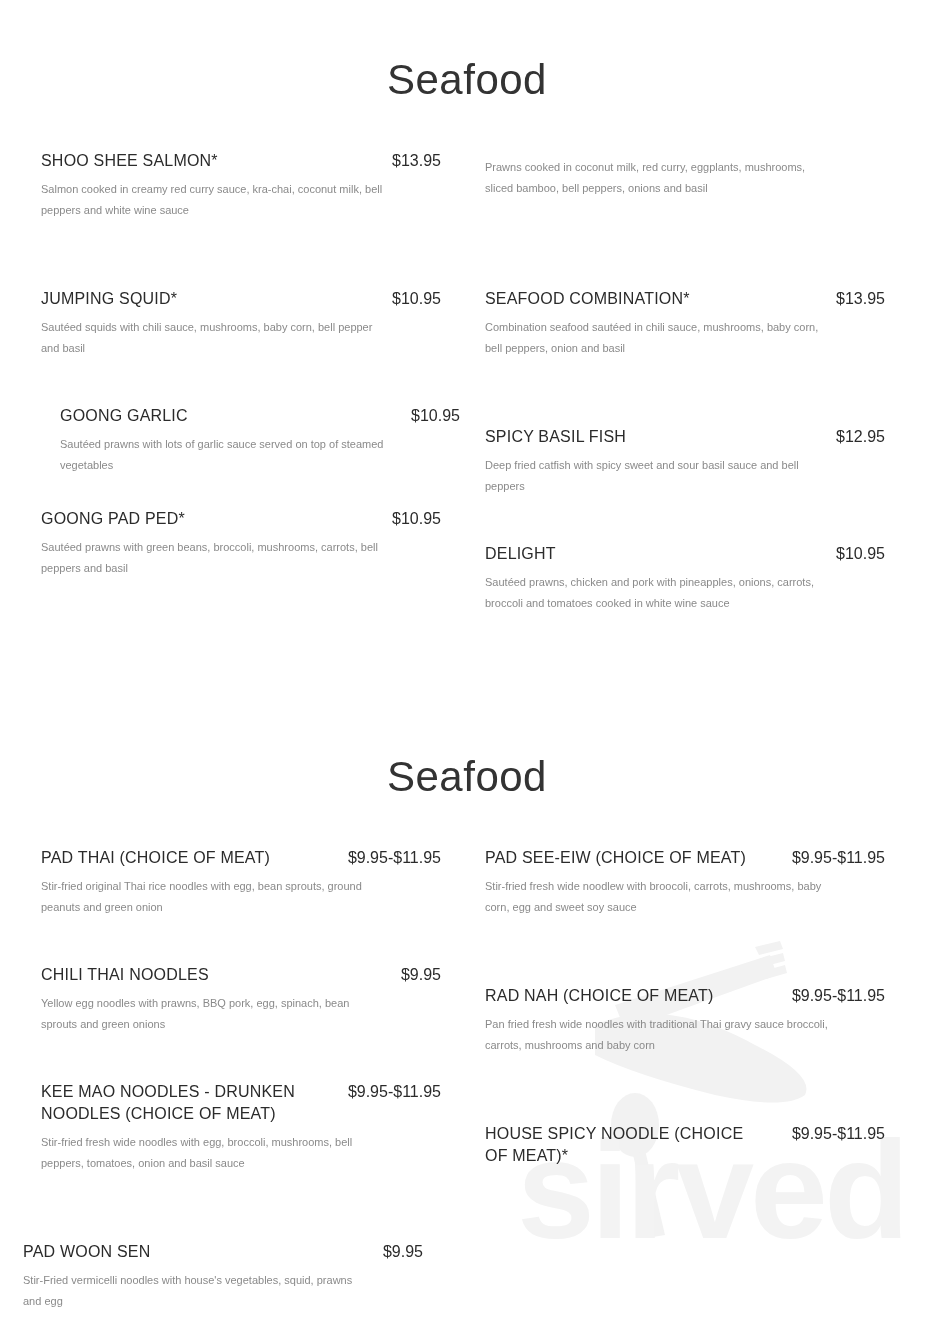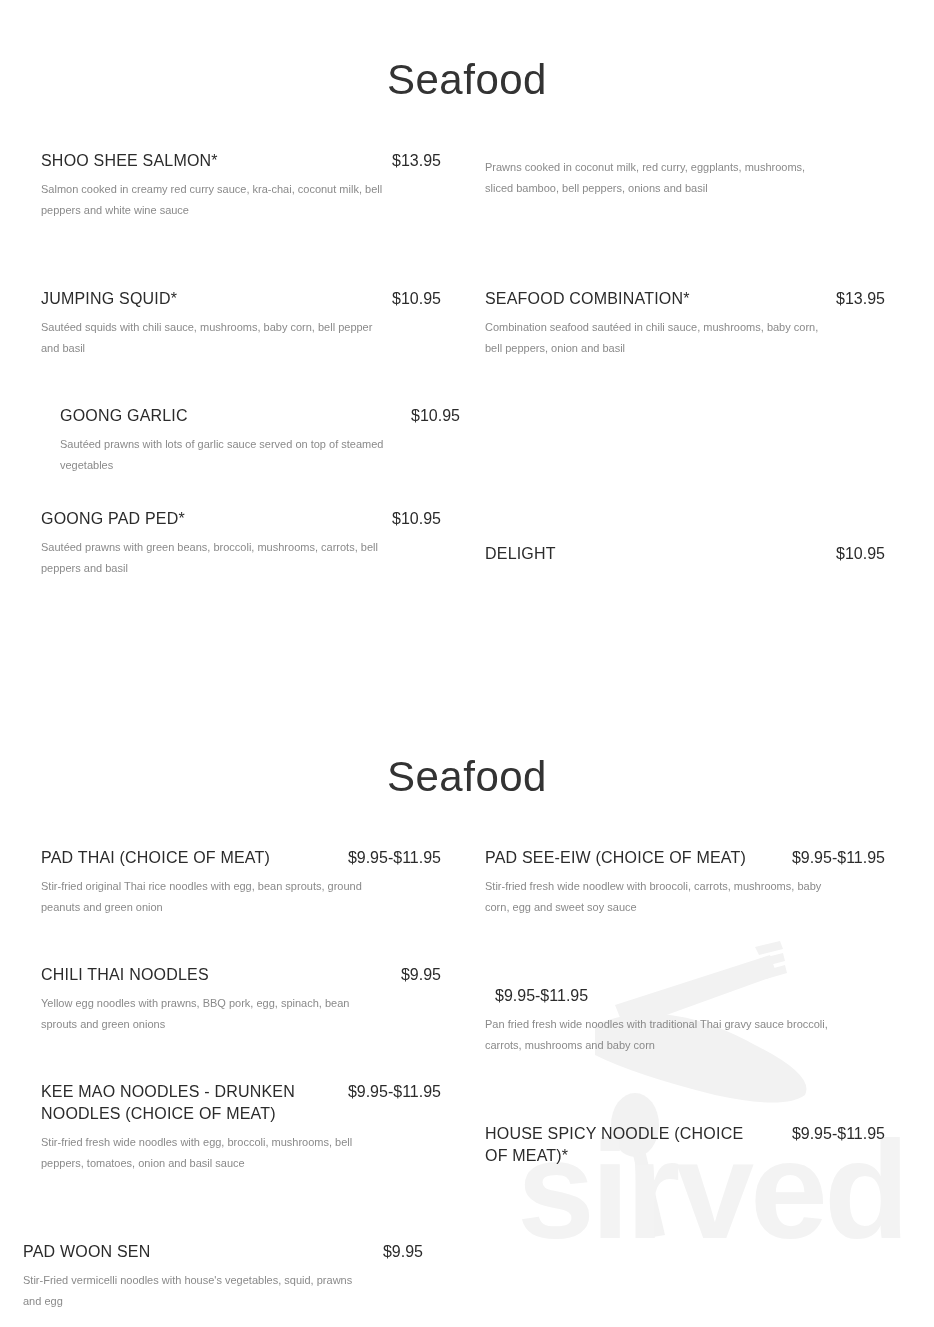--- a/index.html
+++ b/index.html
@@ -67,32 +67,40 @@
       </div>
     <div class="desc">Combination seafood sautéed in chili sauce, mushrooms, baby corn, bell peppers, onion and basil</div>
   </div>
   <div class="item" style="left:41px; top:405px;margin-left:19px;">
     <div class="head">
         <span class="name">GOONG GARLIC</span>
         <span class="price">$10.95</span>
       </div>
     <div class="desc">Sautéed prawns with lots of garlic sauce served on top of steamed vegetables</div>
   </div>
+  <div class="item" style="left:485px; top:426px;">
+    <div class="head">
+        <span class="name">SPICY BASIL FISH</span>
+        <span class="price">$12.95</span>
+      </div>
+    <div class="desc">Deep fried catfish with spicy sweet and sour basil sauce and bell peppers</div>
+  </div>
   <div class="item" style="left:41px; top:508px;">
     <div class="head">
         <span class="name">GOONG PAD PED*</span>
         <span class="price">$10.95</span>
       </div>
     <div class="desc">Sautéed prawns with green beans, broccoli, mushrooms, carrots, bell peppers and basil</div>
   </div>
   <div class="item" style="left:485px; top:543px;">
     <div class="head">
         <span class="name">DELIGHT</span>
         <span class="price">$10.95</span>
       </div>
+    <div class="desc">Sautéed prawns, chicken and pork with pineapples, onions, carrots, broccoli and tomatoes cooked in white wine sauce</div>
   </div>
 
   <h1 class="section-title" style="top:753px;">Seafood</h1>
 
   <div class="item" style="left:41px; top:847px;">
     <div class="head">
         <span class="name wide">PAD THAI (CHOICE OF MEAT)</span>
         <span class="price">$9.95-$11.95</span>
       </div>
     <div class="desc">Stir-fried original Thai rice noodles with egg, bean sprouts, ground peanuts and green onion</div>
@@ -106,20 +114,21 @@
   </div>
   <div class="item" style="left:41px; top:964px;">
     <div class="head">
         <span class="name">CHILI THAI NOODLES</span>
         <span class="price">$9.95</span>
       </div>
     <div class="desc">Yellow egg noodles with prawns, BBQ pork, egg, spinach, bean sprouts and green onions</div>
   </div>
   <div class="item" style="left:485px; top:985px;">
     <div class="head">
+        <span class="name wide">RAD NAH (CHOICE OF MEAT)</span>
         <span class="price">$9.95-$11.95</span>
       </div>
     <div class="desc">Pan fried fresh wide noodles with traditional Thai gravy sauce broccoli, carrots, mushrooms and baby corn</div>
   </div>
   <div class="item" style="left:41px; top:1081px;">
     <div class="head">
         <span class="name">KEE MAO NOODLES - DRUNKEN NOODLES (CHOICE OF MEAT)</span>
         <span class="price">$9.95-$11.95</span>
       </div>
     <div class="desc">Stir-fried fresh wide noodles with egg, broccoli, mushrooms, bell peppers, tomatoes, onion and basil sauce</div>

